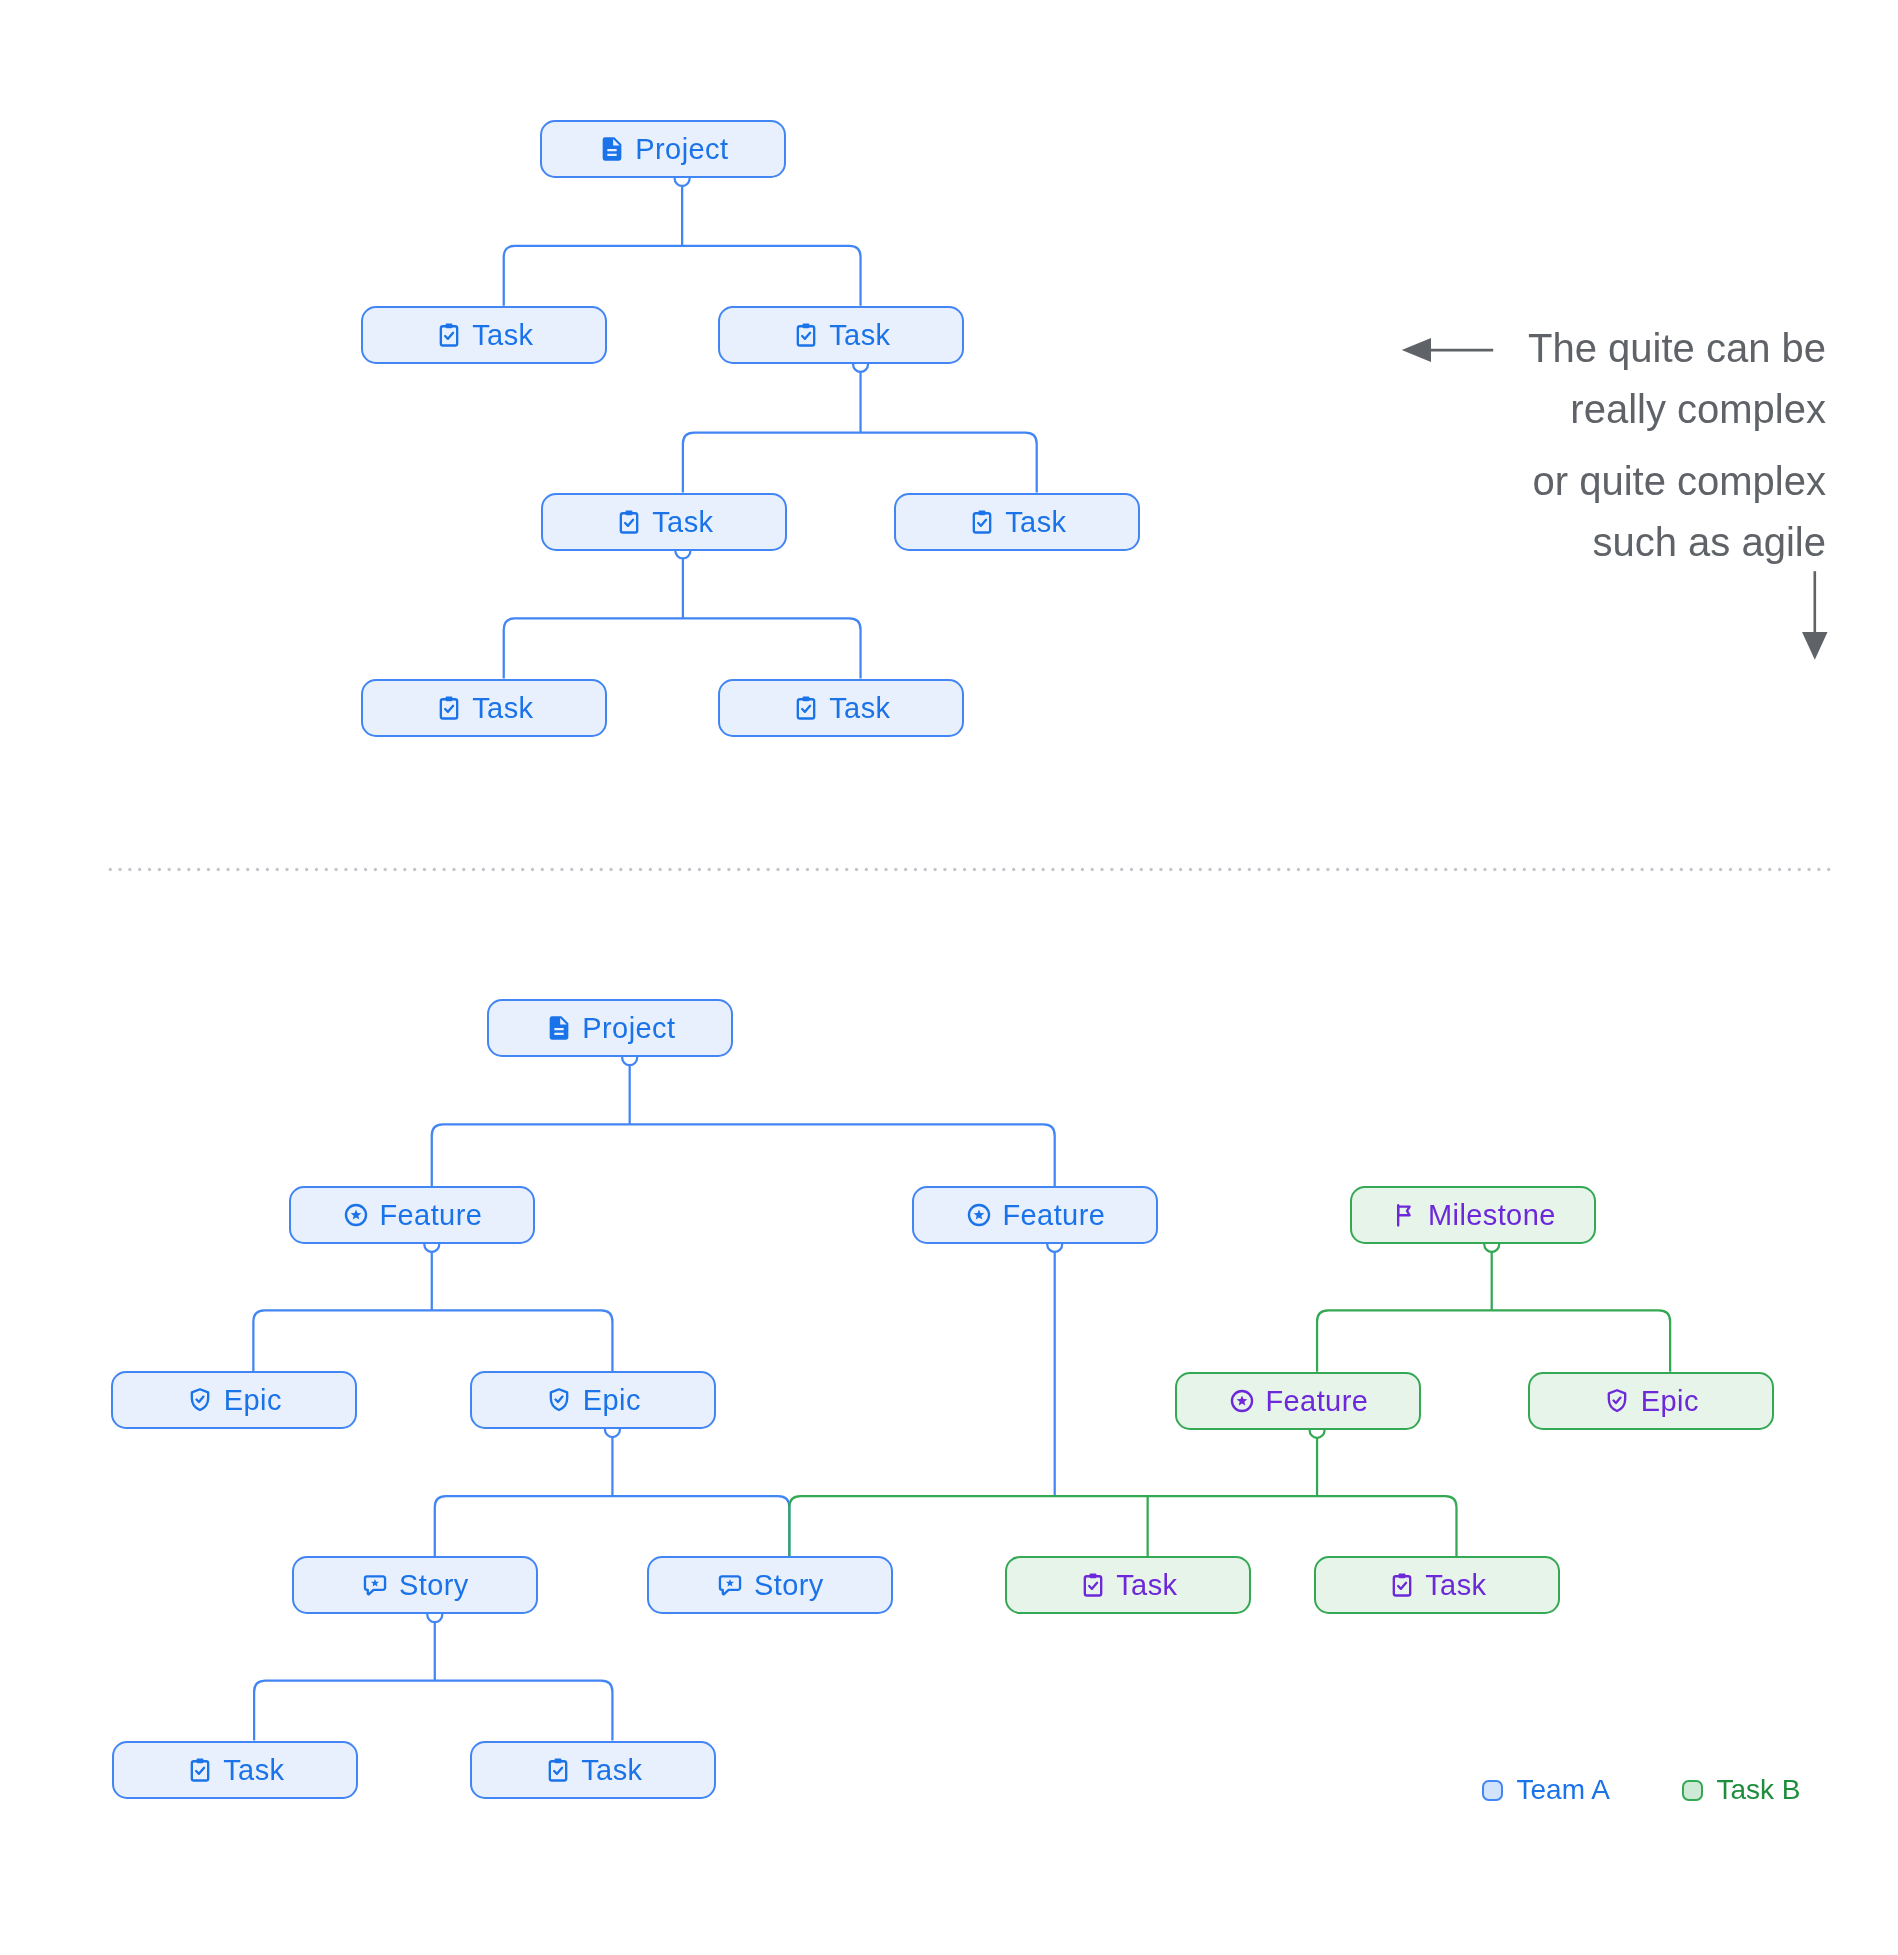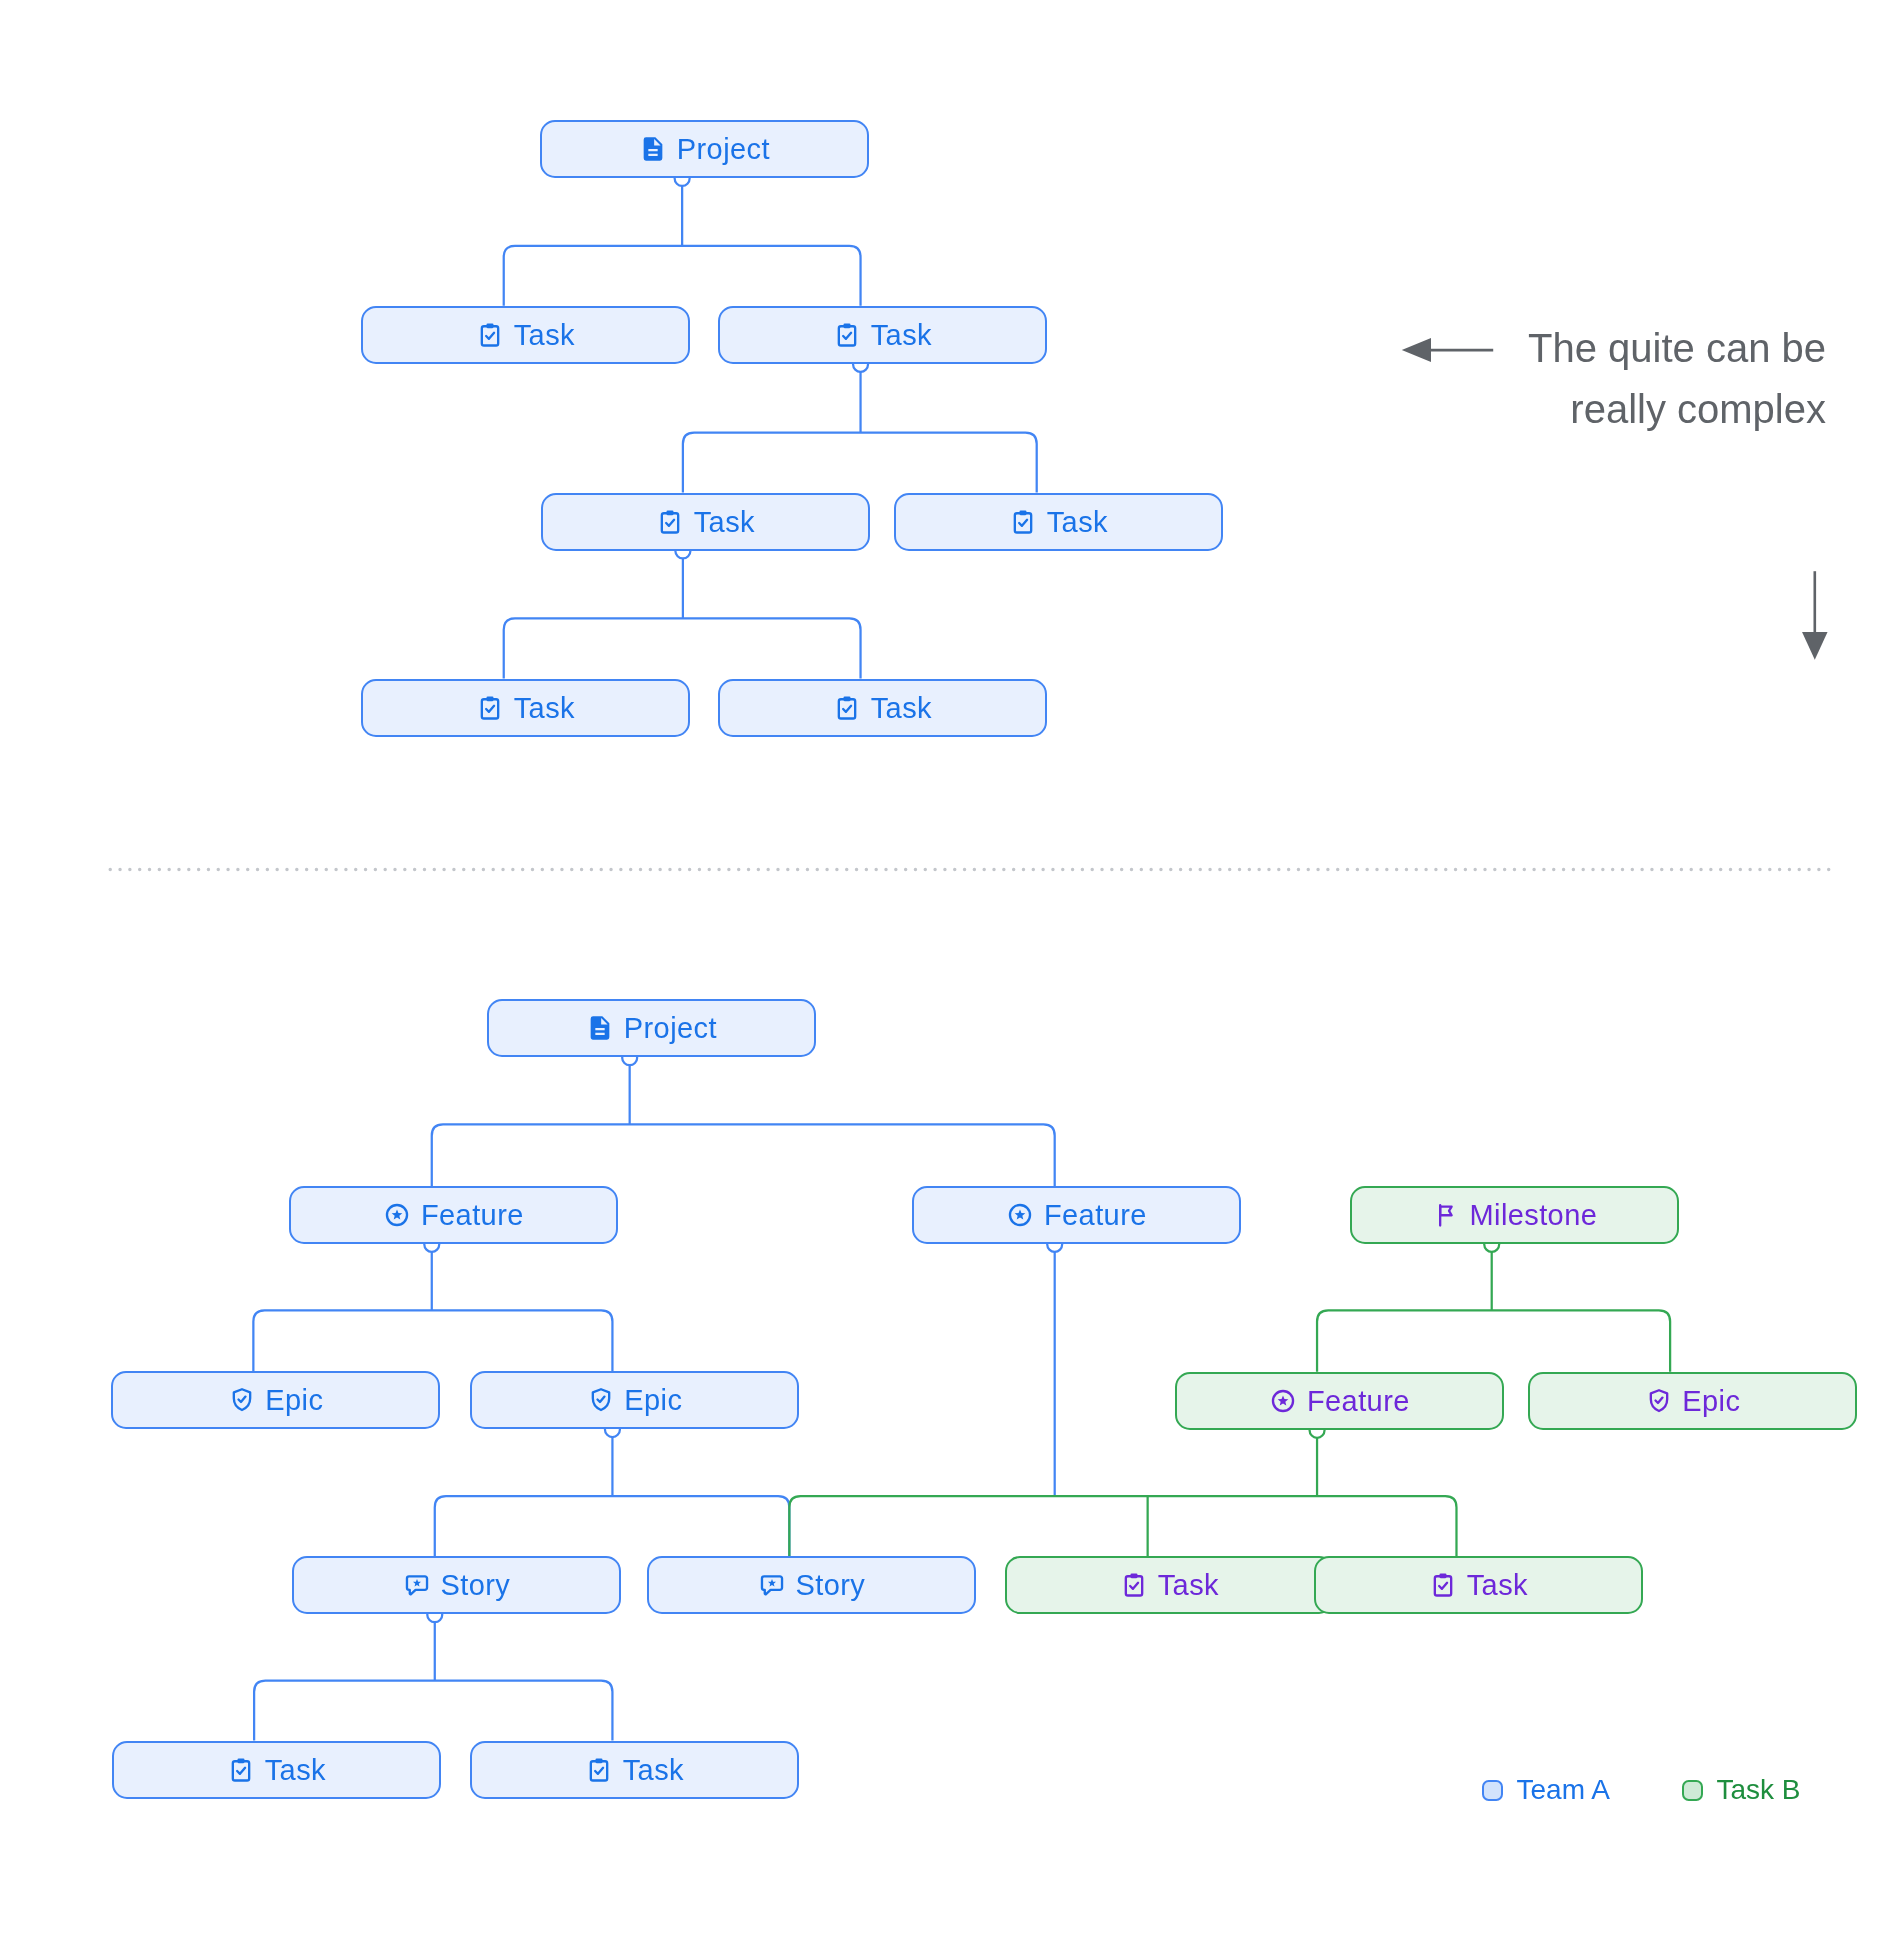--- a/index.html
+++ b/index.html
@@ -8,21 +8,21 @@
     width:1898px;
     height:1955px;
     background:#ffffff;
     font-family:"Liberation Sans", sans-serif;
     overflow:hidden;
   }
   #wires{position:absolute;left:0;top:0;width:1898px;height:1955px;}
 
   .node{
     position:absolute;
-    width:329px;
+    width:246px;
     height:58px;
     box-sizing:border-box;
     border-radius:15px;
     display:flex;
     align-items:center;
     justify-content:center;
     gap:9.7px;
     font-size:29px;
     font-weight:500;
     letter-spacing:0.4px;
@@ -339,20 +339,24 @@
         </svg>
       </span>
     <span>Task</span>
   </div>
 
   <div class="annotation">
     <p>
       <span>The quite can be</span><br>
       <span>really complex</span>
     </p>
+    <p>
+      <span>or quite complex</span><br>
+      <span>such as agile</span>
+    </p>
   </div>
 
   <div class="legend" id="legend-a">
     <span class="swatch"></span>
     <span>Team A</span>
   </div>
   <div class="legend" id="legend-b">
     <span class="swatch"></span>
     <span>Task B</span>
   </div>

